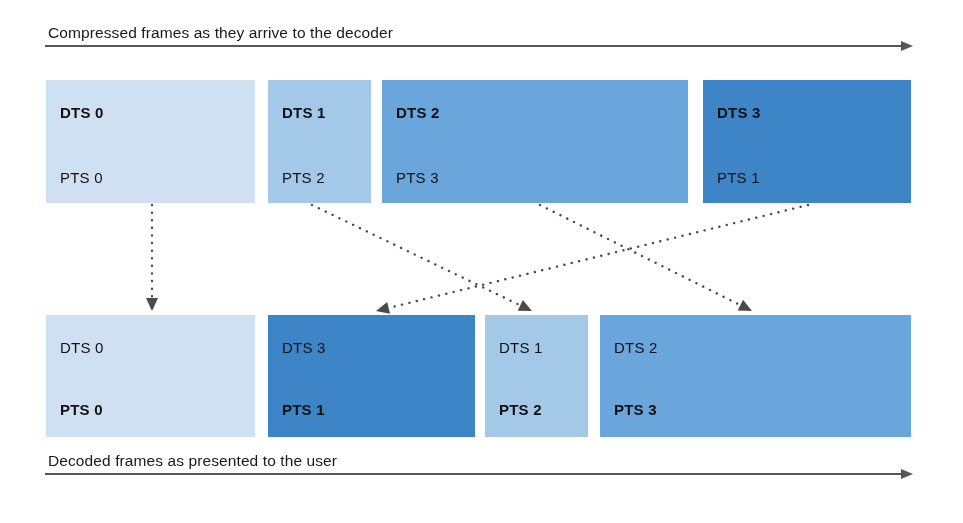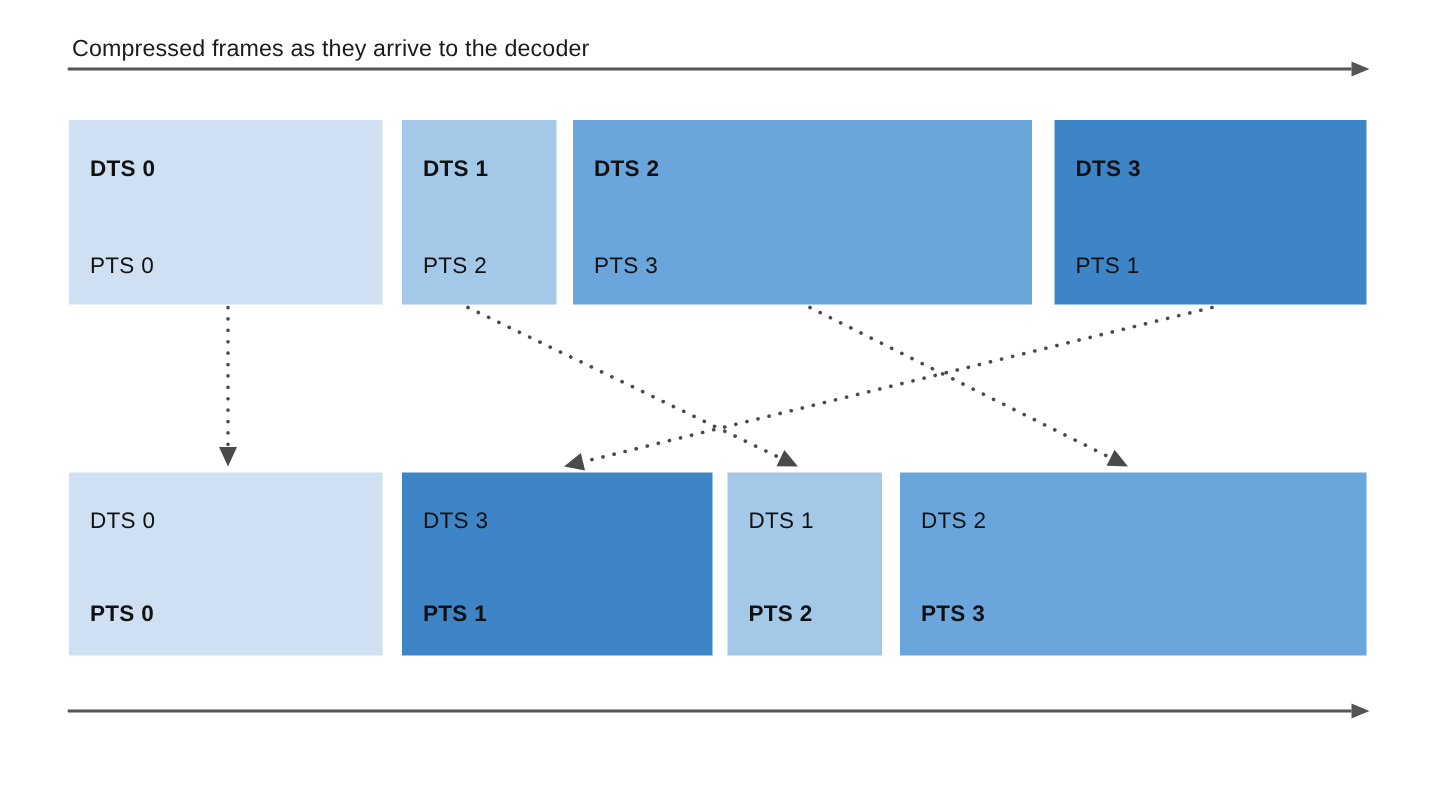--- a/index.html
+++ b/index.html
@@ -132,18 +132,19 @@
       <g>
         <line x1="540" y1="205" x2="740.3724465170011" y2="305.18622325850055" stroke="#4a4a4a" stroke-width="2.4" stroke-linecap="round" stroke-dasharray="0.1 7.5"></line>
         <polygon points="752,311 737.6891649440014,310.55278640450007 743.0557280900008,299.819660112501" fill="#4a4a4a"></polygon>
       </g>
       <g>
         <line x1="808" y1="205" x2="388.6254857701786" y2="307.9020798804654" stroke="#4a4a4a" stroke-width="2.4" stroke-linecap="round" stroke-dasharray="0.1 7.5"></line>
         <polygon points="376,311 387.1956764842396,302.07493260192143 390.05529505611764,313.7292271590094" fill="#4a4a4a"></polygon>
       </g>
     </svg>
 
+  <div class="axis-caption" id="caption-bottom">Decoded frames as presented to the user</div>
   <svg class="axis-arrow" id="axis-bottom" viewBox="0 0 868 12">
     <line x1="0" y1="6" x2="856" y2="6" stroke="#555555" stroke-width="2"></line>
     <polygon points="856,1 868,6 856,11" fill="#555555"></polygon>
   </svg>
 
 </div>
 
 </body></html>

